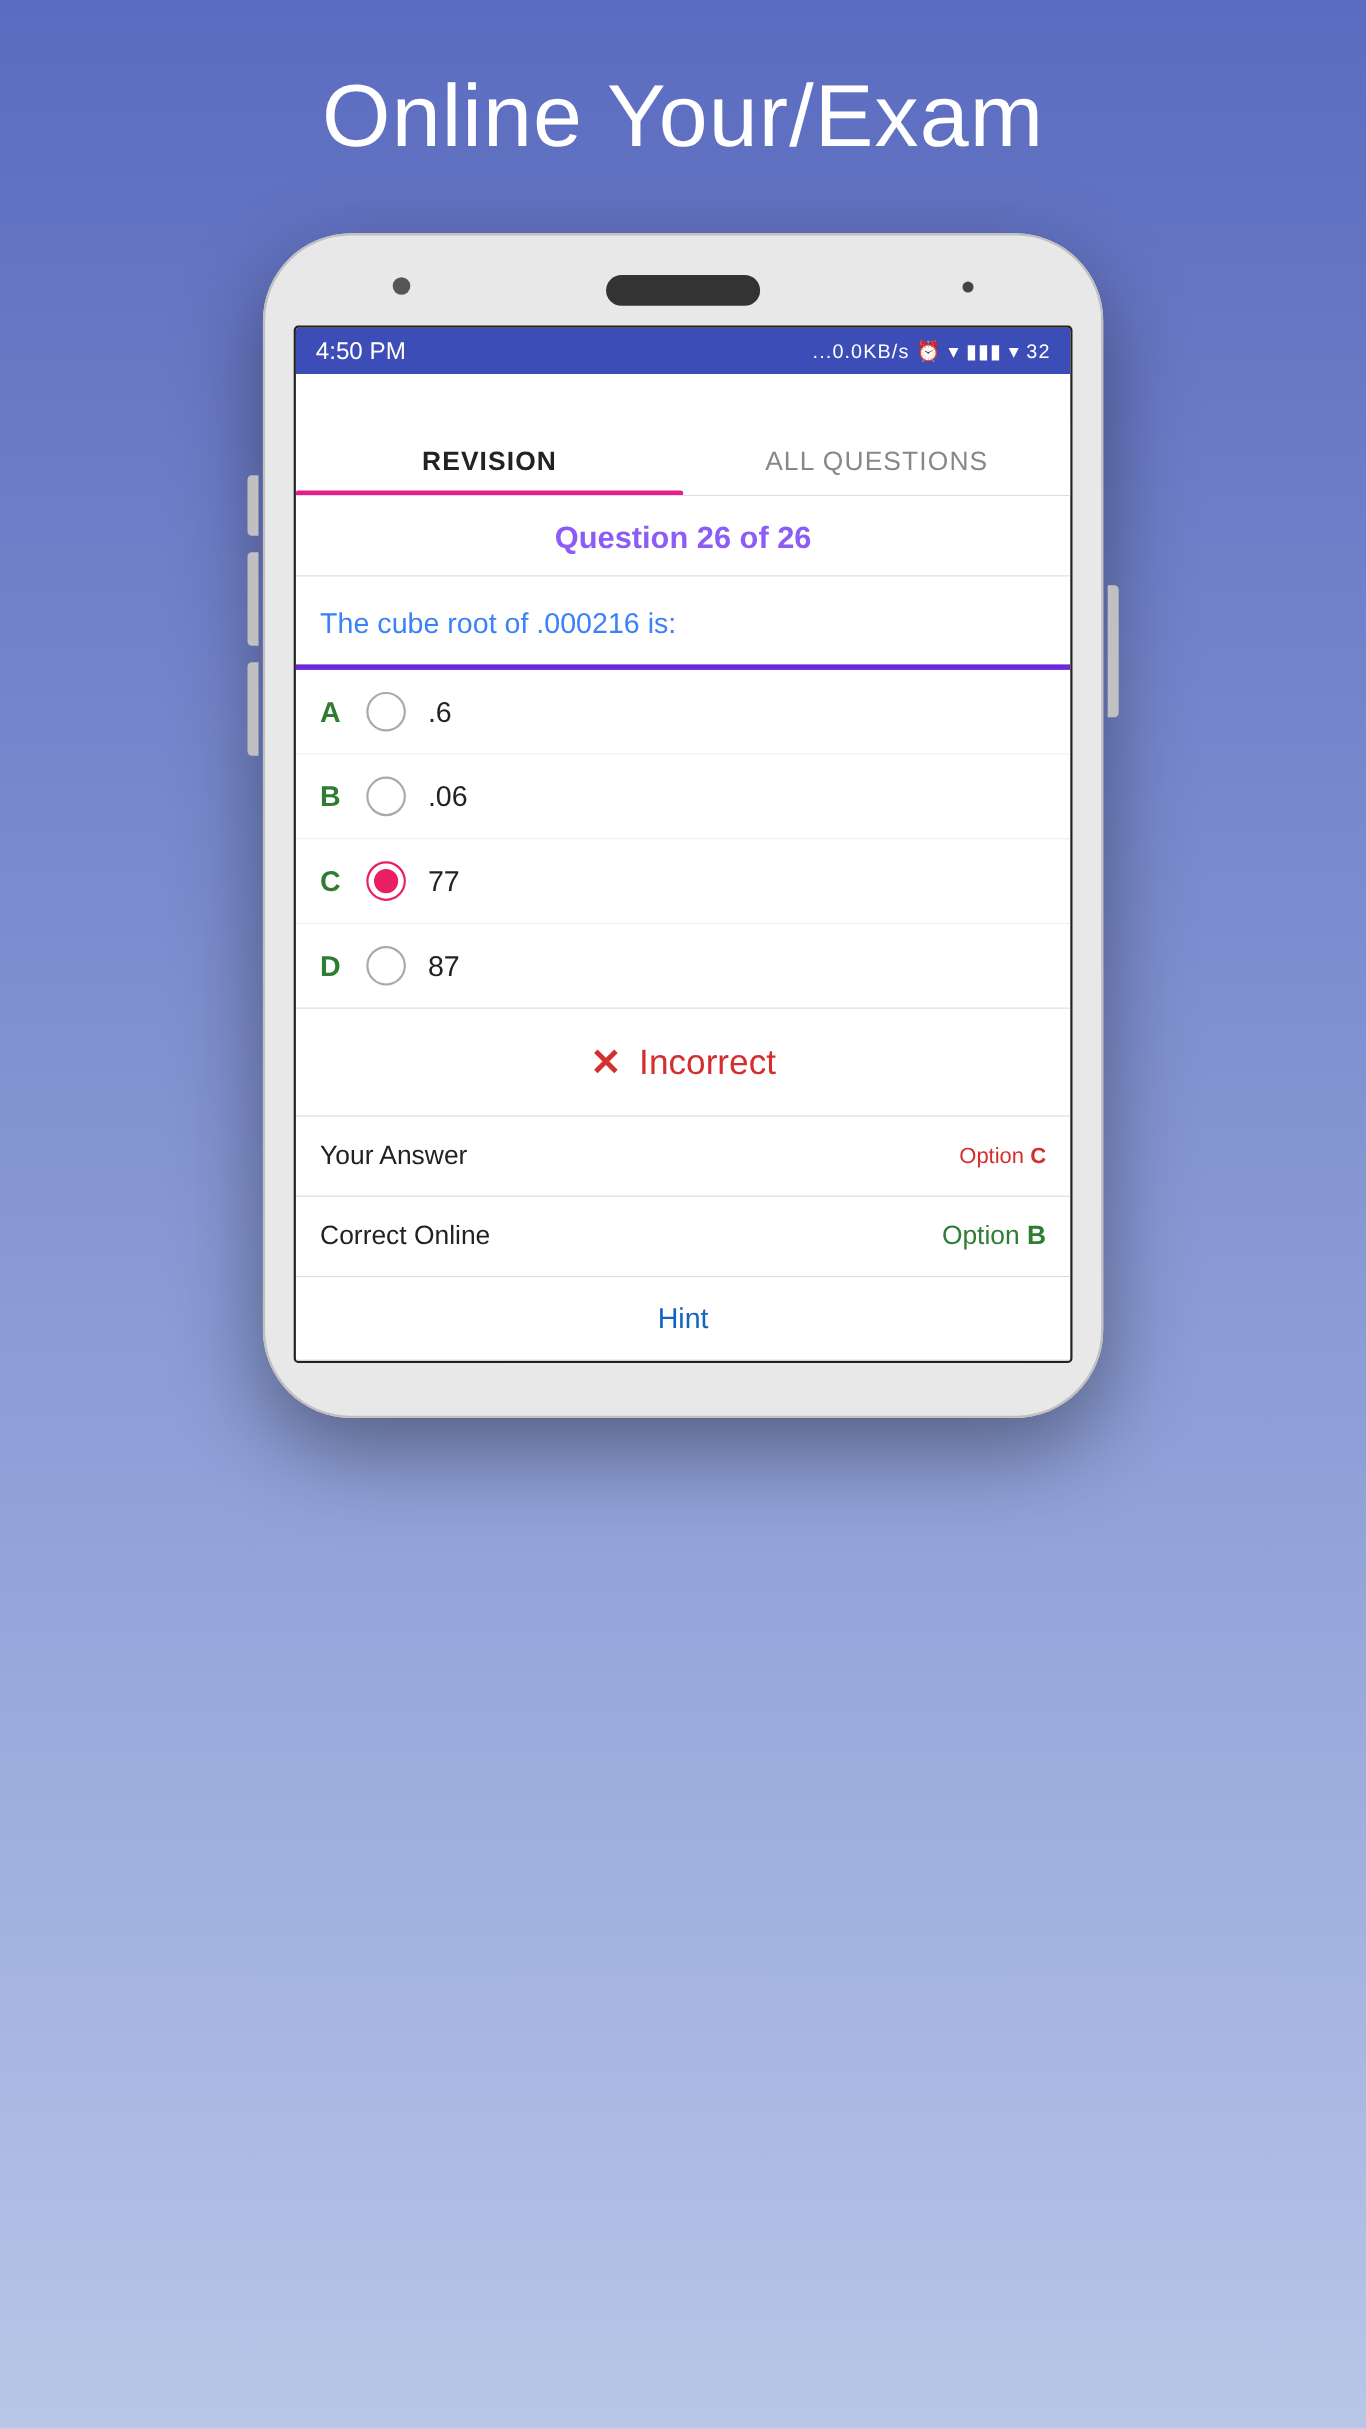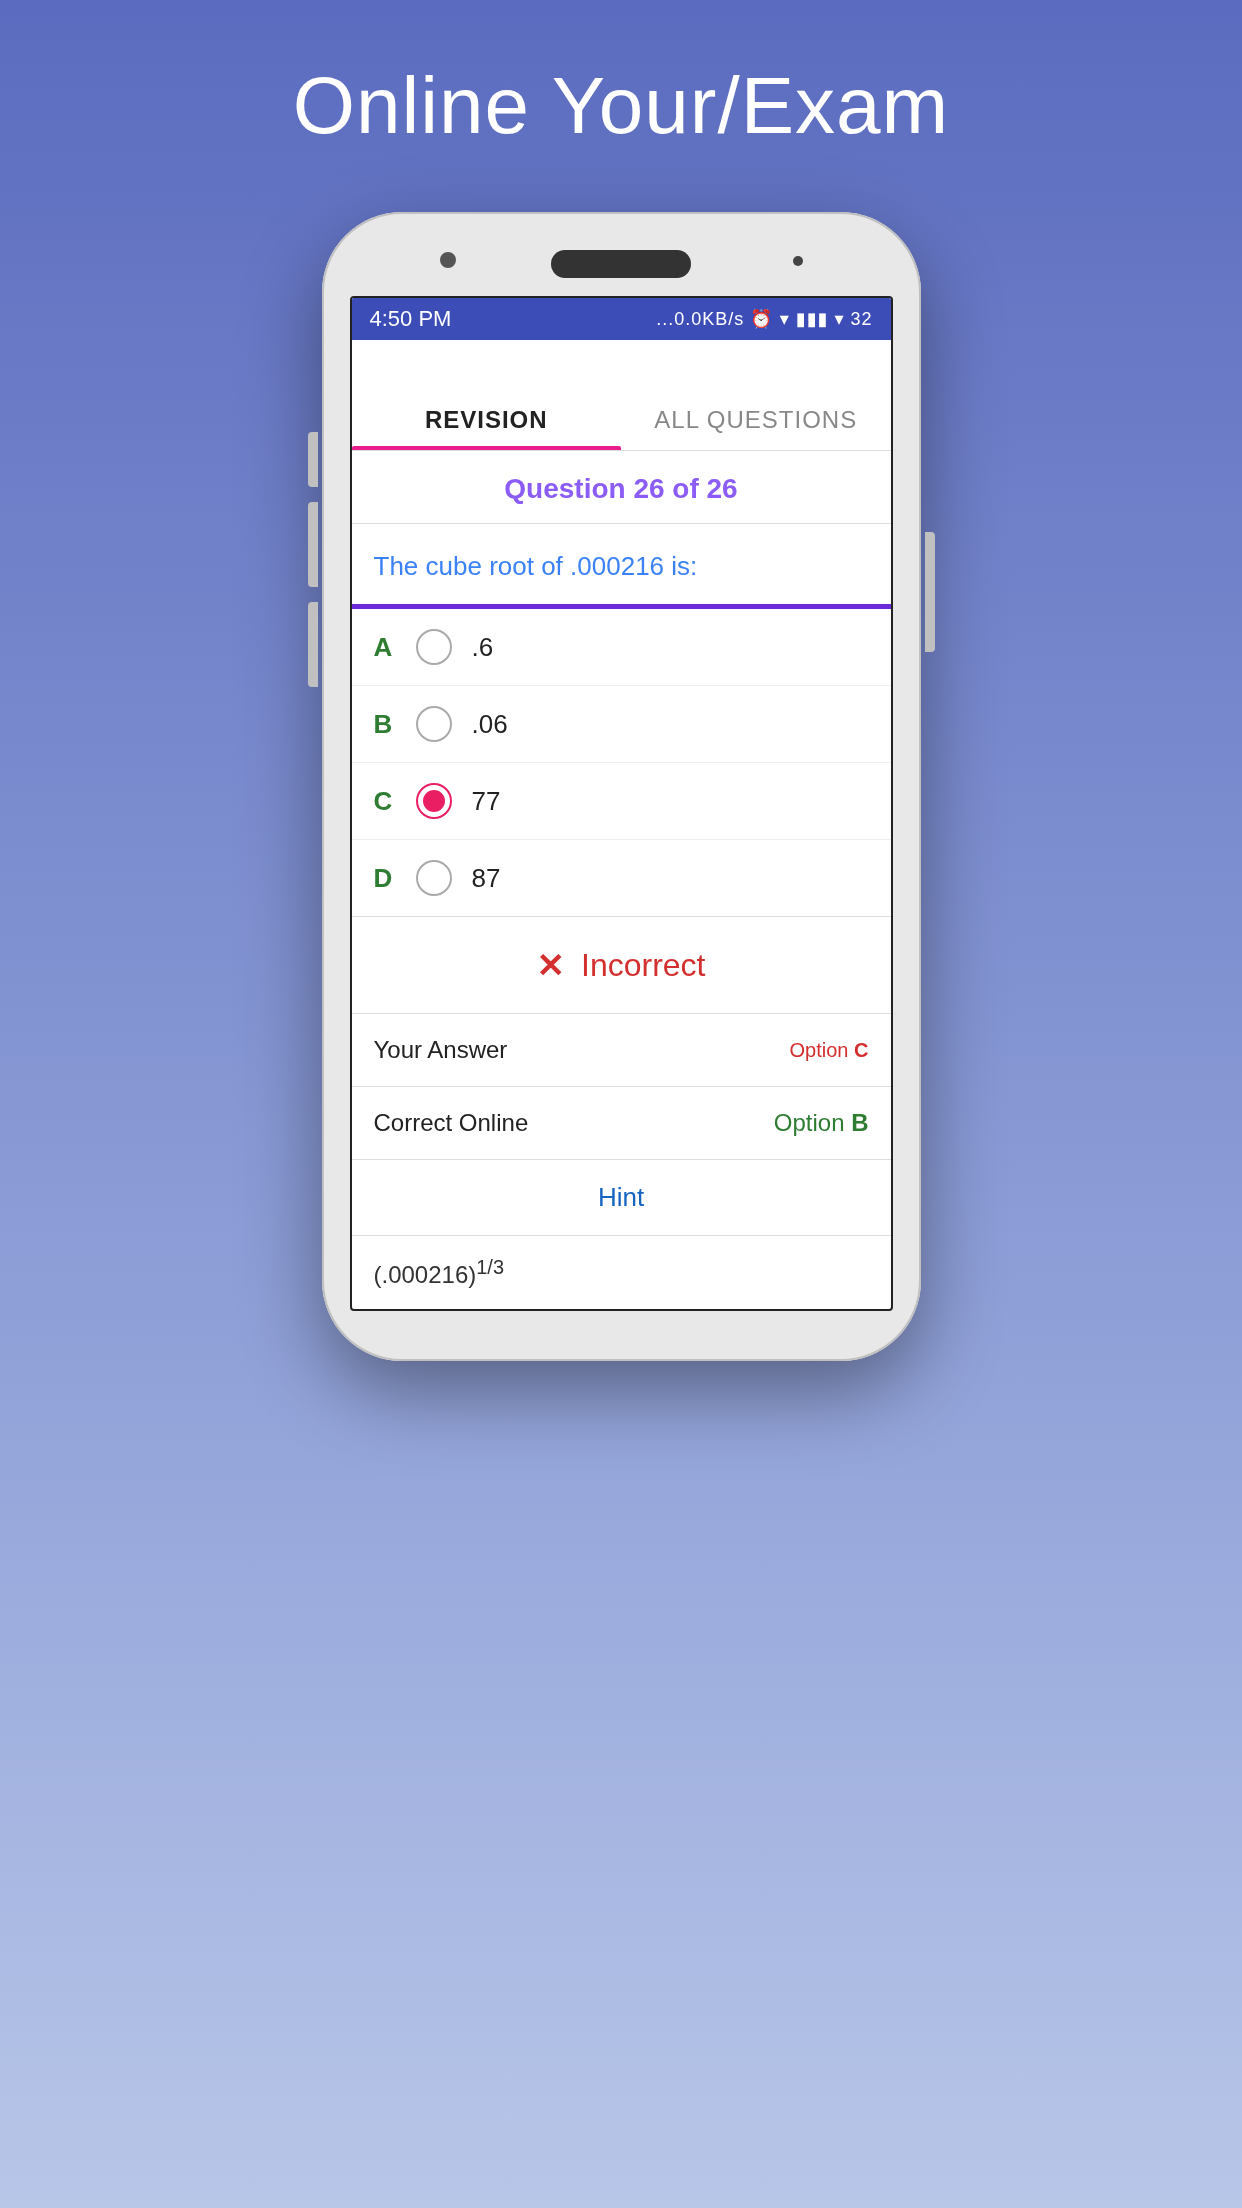--- a/index.html
+++ b/index.html
@@ -19,21 +19,21 @@
       color: #ffffff;
       font-size: 80px;
       font-weight: 300;
       margin-top: 60px;
       margin-bottom: 60px;
       letter-spacing: 1px;
     }
 
     
     .phone-shell {
-      width: 599px;
+      width: 764px;
       background: #e8e8e8;
       border-radius: 80px;
       padding: 30px 28px 50px 28px;
       box-shadow:
         inset 0 0 0 2px #c0c0c0,
         0 30px 80px rgba(0,0,0,0.4);
       position: relative;
     }
 
     
@@ -377,18 +377,15 @@
       <span class="answer-label">Correct Online</span>
       <span class="answer-value-correct">
         Option <span class="answer-value-letter">B</span>
       </span>
     </div>
 
     <div class="hint-row">
       <span class="hint-text">Hint</span>
     </div>
 
-    <div class="math-hint">
-      (.000216)<sup>1/3</sup>
-    </div>
 
   </div>
 </div>
 
 </body></html>

